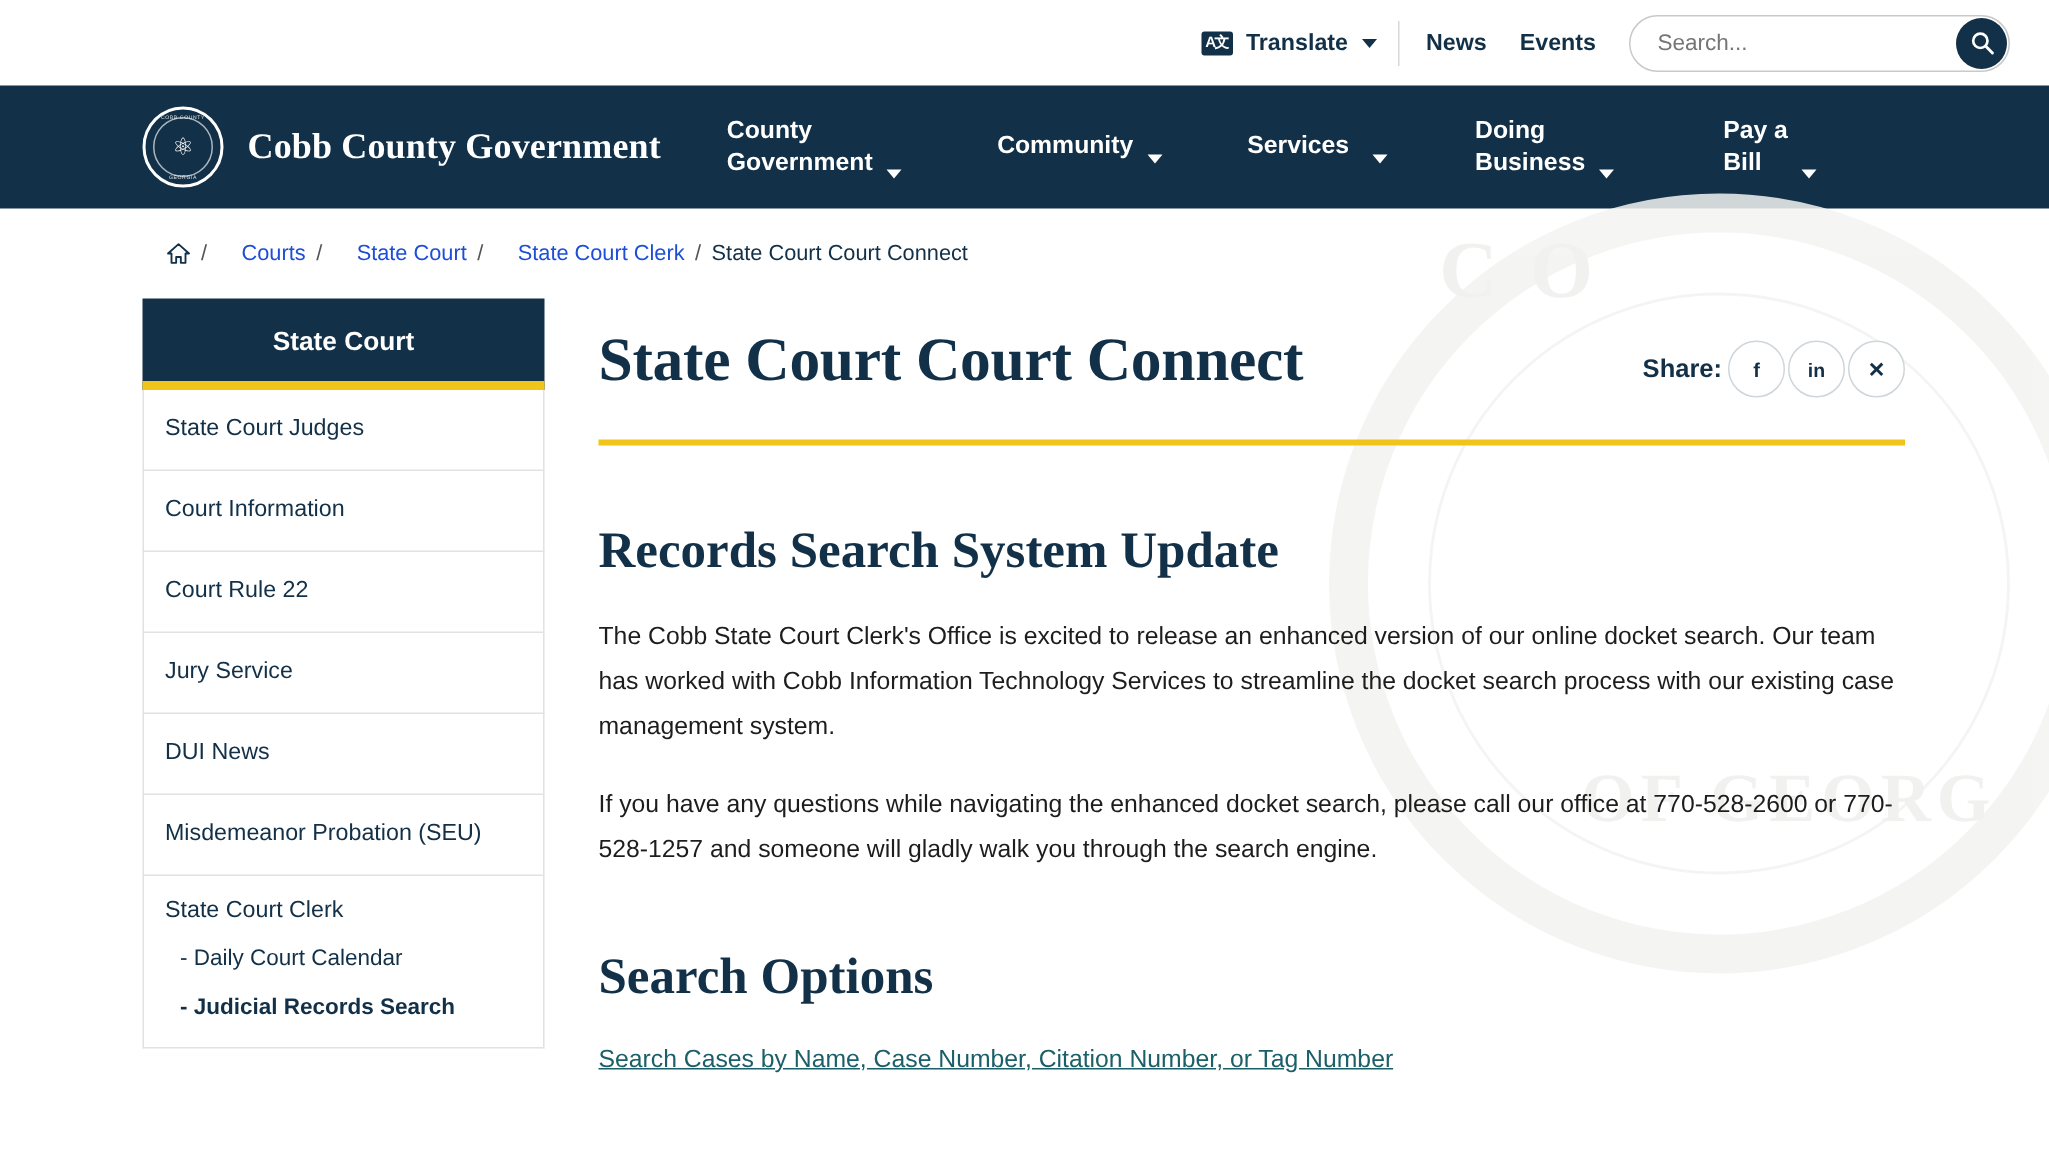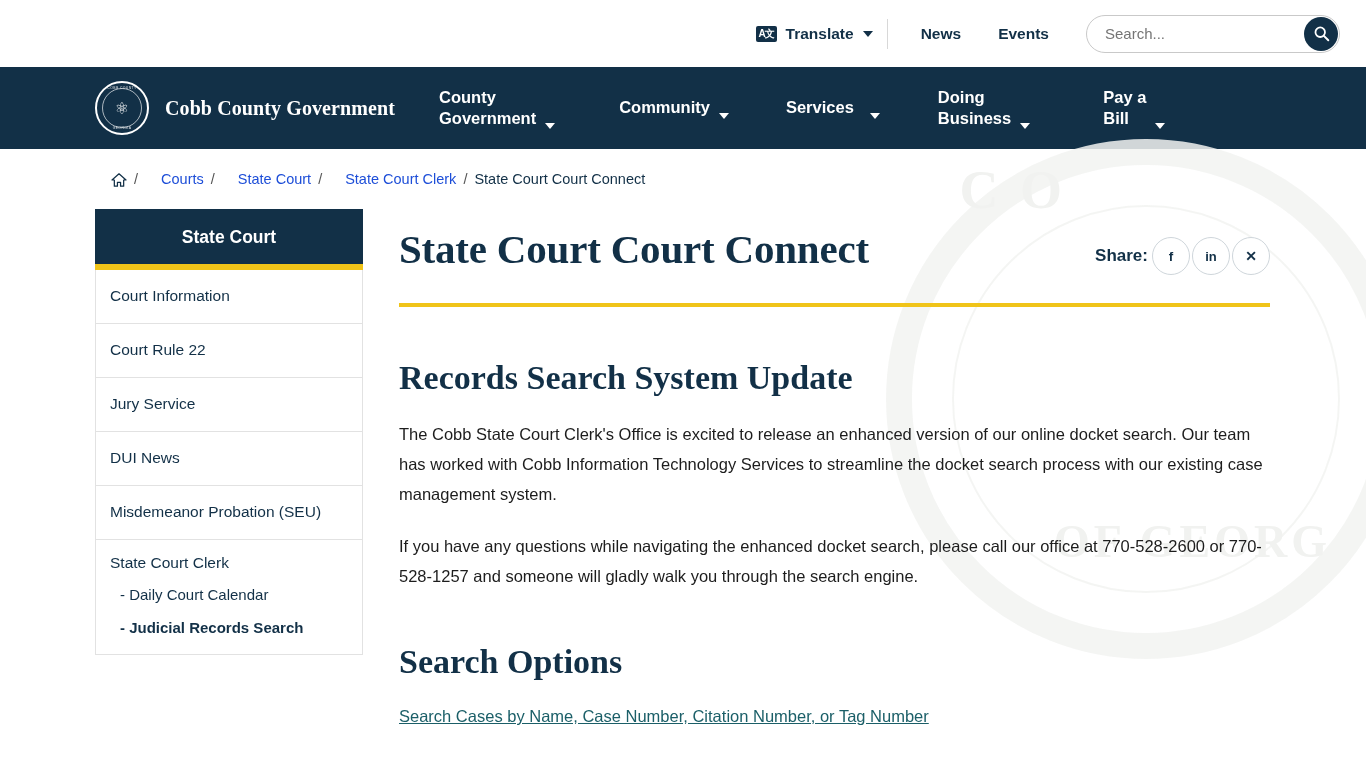--- a/index.html
+++ b/index.html
@@ -4,26 +4,26 @@
 <style>
   * { box-sizing: border-box; margin: 0; padding: 0; }
   html, body {
     width: 1366px; height: 768px;
     font-family: "Liberation Sans", sans-serif;
     background: #ffffff;
     overflow: hidden;
   }
   
   .topbar {
-    height: 67px;
+    height: 57px;
     display: flex;
     align-items: center;
     justify-content: flex-end;
     padding-right: 26px;
-    gap: 15px;
+    gap: 0;
     background: #ffffff;
   }
   .translate-wrap {
     display: flex;
     align-items: center;
     gap: 9px;
     padding: 0 14px 0 0;
     border-right: 1px solid #d8d8d8;
     height: 30px;
     margin-right: 18px;
@@ -112,21 +112,21 @@
     position: absolute;
     font-size: 3.4px;
     letter-spacing: .4px;
     color: rgba(255,255,255,.85);
     white-space: nowrap;
   }
   .seal .rt-top { top: 3px; }
   .seal .rt-bot { bottom: 3px; }
   .brand-name {
     font-family: "Liberation Serif", serif;
-    font-size: 20px;
+    font-size: 24px;
     font-weight: bold;
     letter-spacing: .1px;
   }
   .nav-items { display: flex; align-items: center; margin-left: 44px; }
   .nav-item {
     font-size: 16.5px;
     font-weight: bold;
     line-height: 1.28;
     display: flex;
     align-items: flex-end;
@@ -358,20 +358,21 @@
   <span>State Court Court Connect</span>
 </div>
 
 <div class="page">
   <div class="watermark"></div>
   <div class="wm-text" style="right:300px; top:-50px; font-size:54px;">C O</div>
   <div class="wm-text" style="right:35px; top:306px; font-size:46px;">OF GEORG</div>
 
   <div class="sidebar">
     <div class="side-head">State Court</div>
+    <div class="side-item">State Court Judges</div>
     <div class="side-item">Court Information</div>
     <div class="side-item">Court Rule 22</div>
     <div class="side-item">Jury Service</div>
     <div class="side-item">DUI News</div>
     <div class="side-item">Misdemeanor Probation (SEU)</div>
     <div class="side-group">
       <div class="side-item-inner">State Court Clerk</div>
       <div class="side-sub">- Daily Court Calendar</div>
       <div class="side-sub bold">- Judicial Records Search</div>
     </div>

